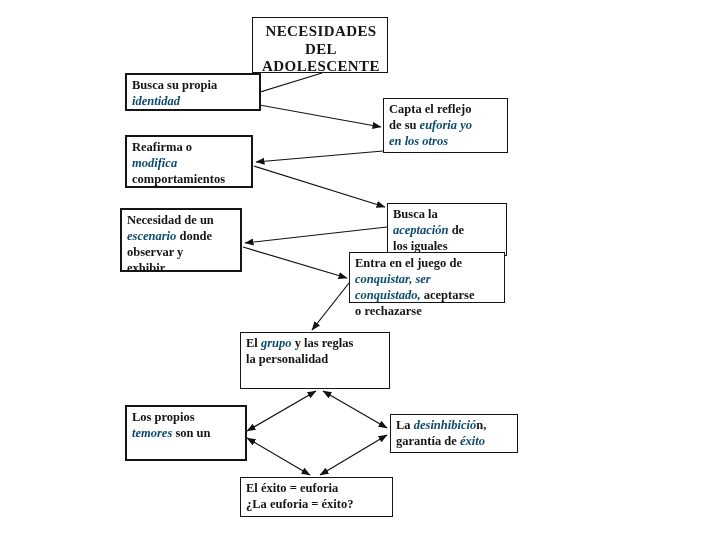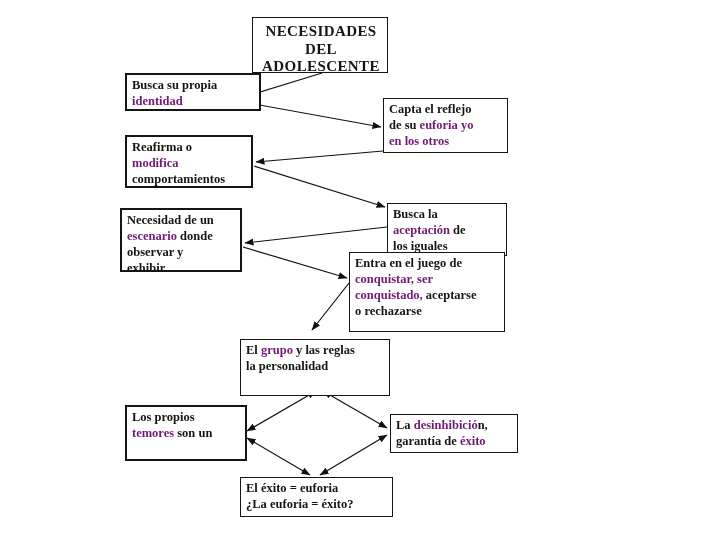--- a/index.html
+++ b/index.html
@@ -5,21 +5,21 @@
   html,body{margin:0;padding:0;background:#ffffff;}
   .stage{position:relative;width:720px;height:540px;background:#ffffff;overflow:hidden;
          font-family:"Liberation Serif","DejaVu Serif",serif;}
   .arrows{position:absolute;left:0;top:0;width:720px;height:540px;}
   .arrows line{stroke:#111111;stroke-width:1.2;}
   .box{position:absolute;box-sizing:border-box;background:#ffffff;
        border:1px solid #151515;color:#151515;font-weight:bold;
        font-size:12.5px;line-height:16px;padding:2px 3px 1px 5px;}
   .box.thick{border-width:2px;}
   .box.title{text-align:center;font-size:15px;line-height:17.5px;letter-spacing:.4px;padding-top:5px;}
-  .box .orange{color:#701a75;}
+  .box .orange{color:#0c4a6e;font-style:italic;}
   .ln{white-space:nowrap;}
 </style>
 </head>
 <body>
 
 <div class="stage">
 
   <svg class="arrows" viewBox="0 0 720 540">
     <defs>
       <marker id="ah" markerWidth="10" markerHeight="8" refX="8.5" refY="3.5" orient="auto-start-reverse" markerUnits="userSpaceOnUse">
@@ -68,28 +68,28 @@
       <div class="ln"><span>los iguales</span></div>
     </div>
 
   <div class="box thick" style="left:120px;top:208px;width:122px;height:64px;">
       <div class="ln"><span>Necesidad de un</span></div>
       <div class="ln"><span class="orange">escenario</span><span> donde</span></div>
       <div class="ln"><span>observar y</span></div>
       <div class="ln"><span>exhibir</span></div>
     </div>
 
-  <div class="box" style="left:349px;top:252px;width:156px;height:80px;">
+  <div class="box" style="left:349px;top:252px;width:156px;height:51px;">
       <div class="ln"><span>Entra en el juego de</span></div>
       <div class="ln"><span class="orange">conquistar, ser</span></div>
       <div class="ln"><span class="orange">conquistado,</span><span> aceptarse</span></div>
       <div class="ln"><span>o rechazarse</span></div>
     </div>
 
-  <div class="box" style="left:240px;top:339px;width:150px;height:57px;">
+  <div class="box" style="left:240px;top:332px;width:150px;height:57px;">
       <div class="ln"><span>El </span><span class="orange">grupo</span><span> y las reglas</span></div>
       <div class="ln"><span>la personalidad</span></div>
     </div>
 
   <div class="box thick" style="left:125px;top:405px;width:122px;height:56px;">
       <div class="ln"><span>Los propios</span></div>
       <div class="ln"><span class="orange">temores</span><span> son un</span></div>
     </div>
 
   <div class="box" style="left:390px;top:414px;width:128px;height:39px;">

